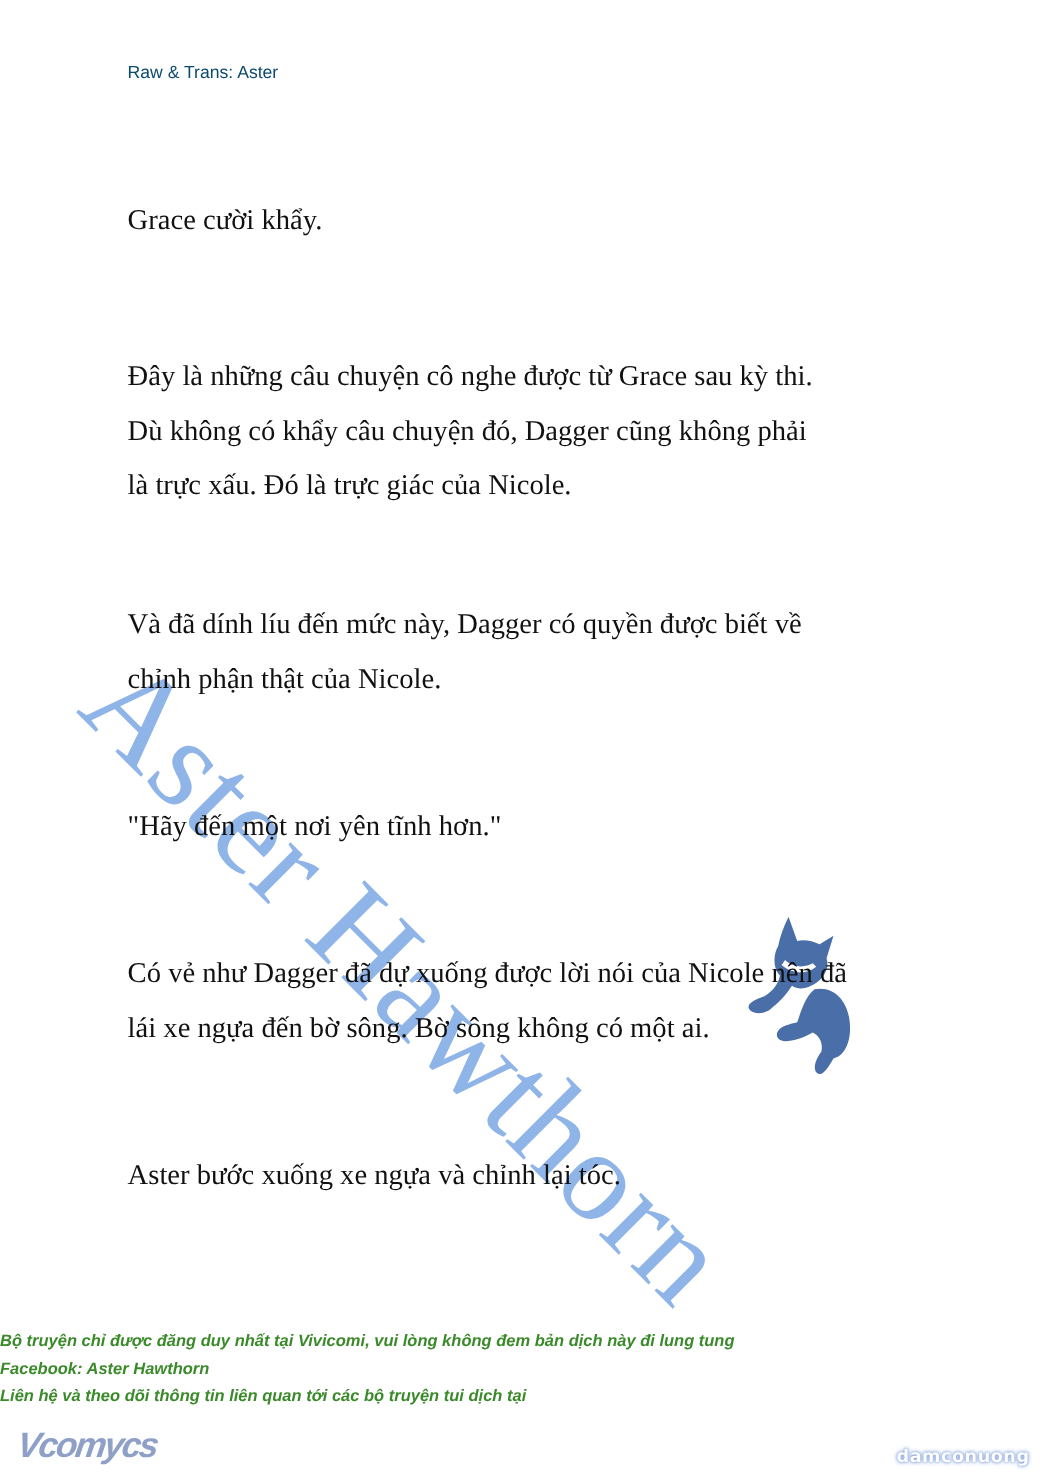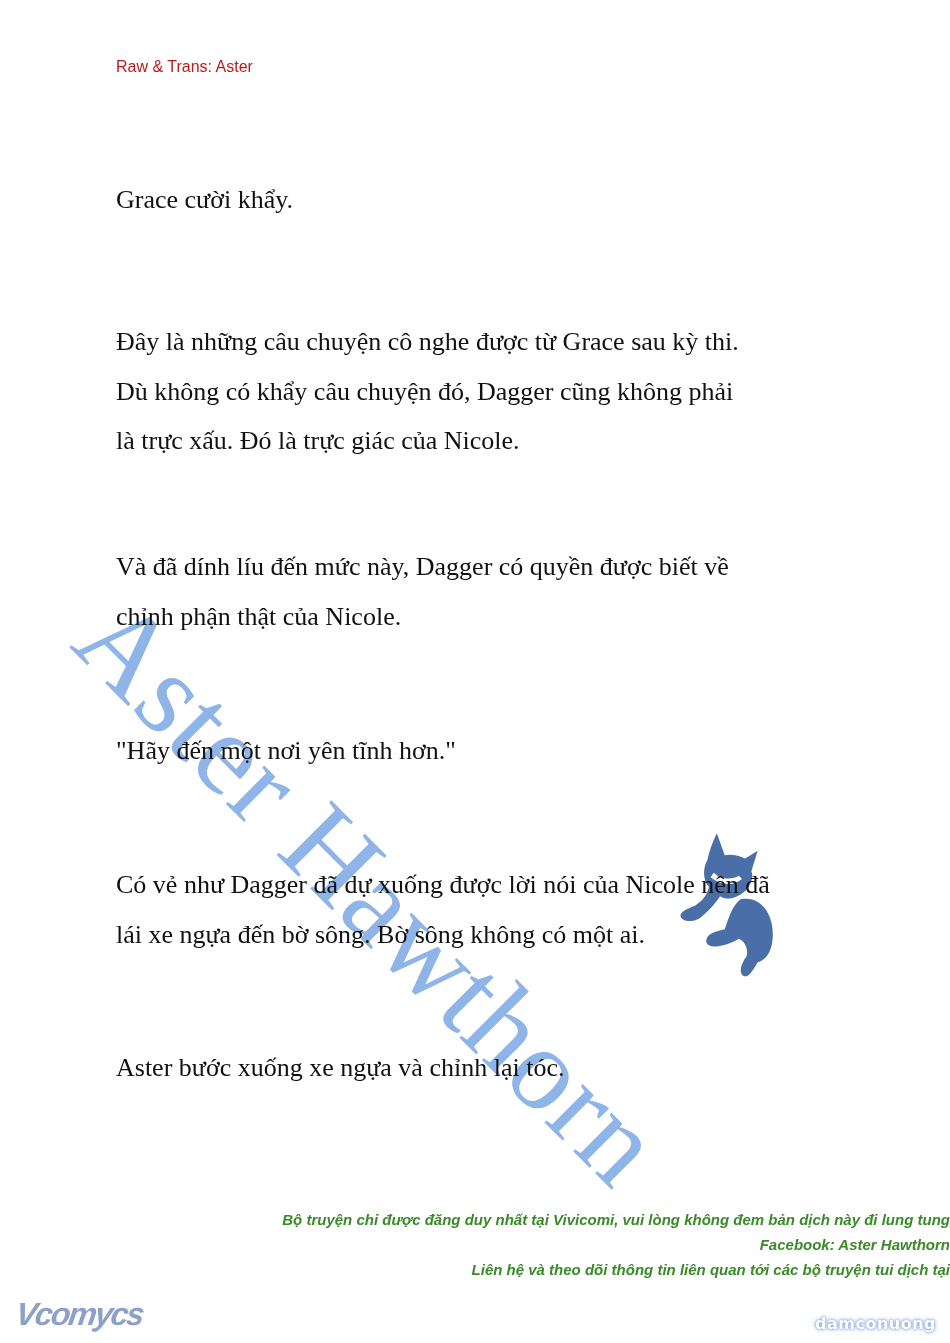--- a/index.html
+++ b/index.html
@@ -18,21 +18,21 @@
       left: 0; top: 0;
       width: 950px; height: 1343px;
       background: #ffffff;
     }
     .header-line {
       position: absolute;
       left: 116px;
       top: 58px;
       font-family: "Liberation Sans", sans-serif;
       font-size: 16px;
-      color: #b91c1c;
+      color: #0c4a6e;
     }
     .watermark {
       position: absolute;
       left: 96px;
       top: 560px;
       width: 700px;
       font-family: "Liberation Serif", serif;
       font-size: 118px;
       line-height: 1;
       color: #8fb4e8;
@@ -67,21 +67,21 @@
       margin: 0;
       line-height: 49.5px;
       white-space: nowrap;
     }
     .para .line { display: block; }
     .footer-notice {
       position: absolute;
       left: 0;
       width: 950px;
       top: 1207px;
-      text-align: right;
+      text-align: left;
       font-family: "Liberation Sans", sans-serif;
       font-style: italic;
       font-weight: bold;
       font-size: 15px;
       line-height: 25px;
       color: #3a8a2a;
       z-index: 2;
     }
     .footer-notice .line { display: block; }
     .logo-left {

